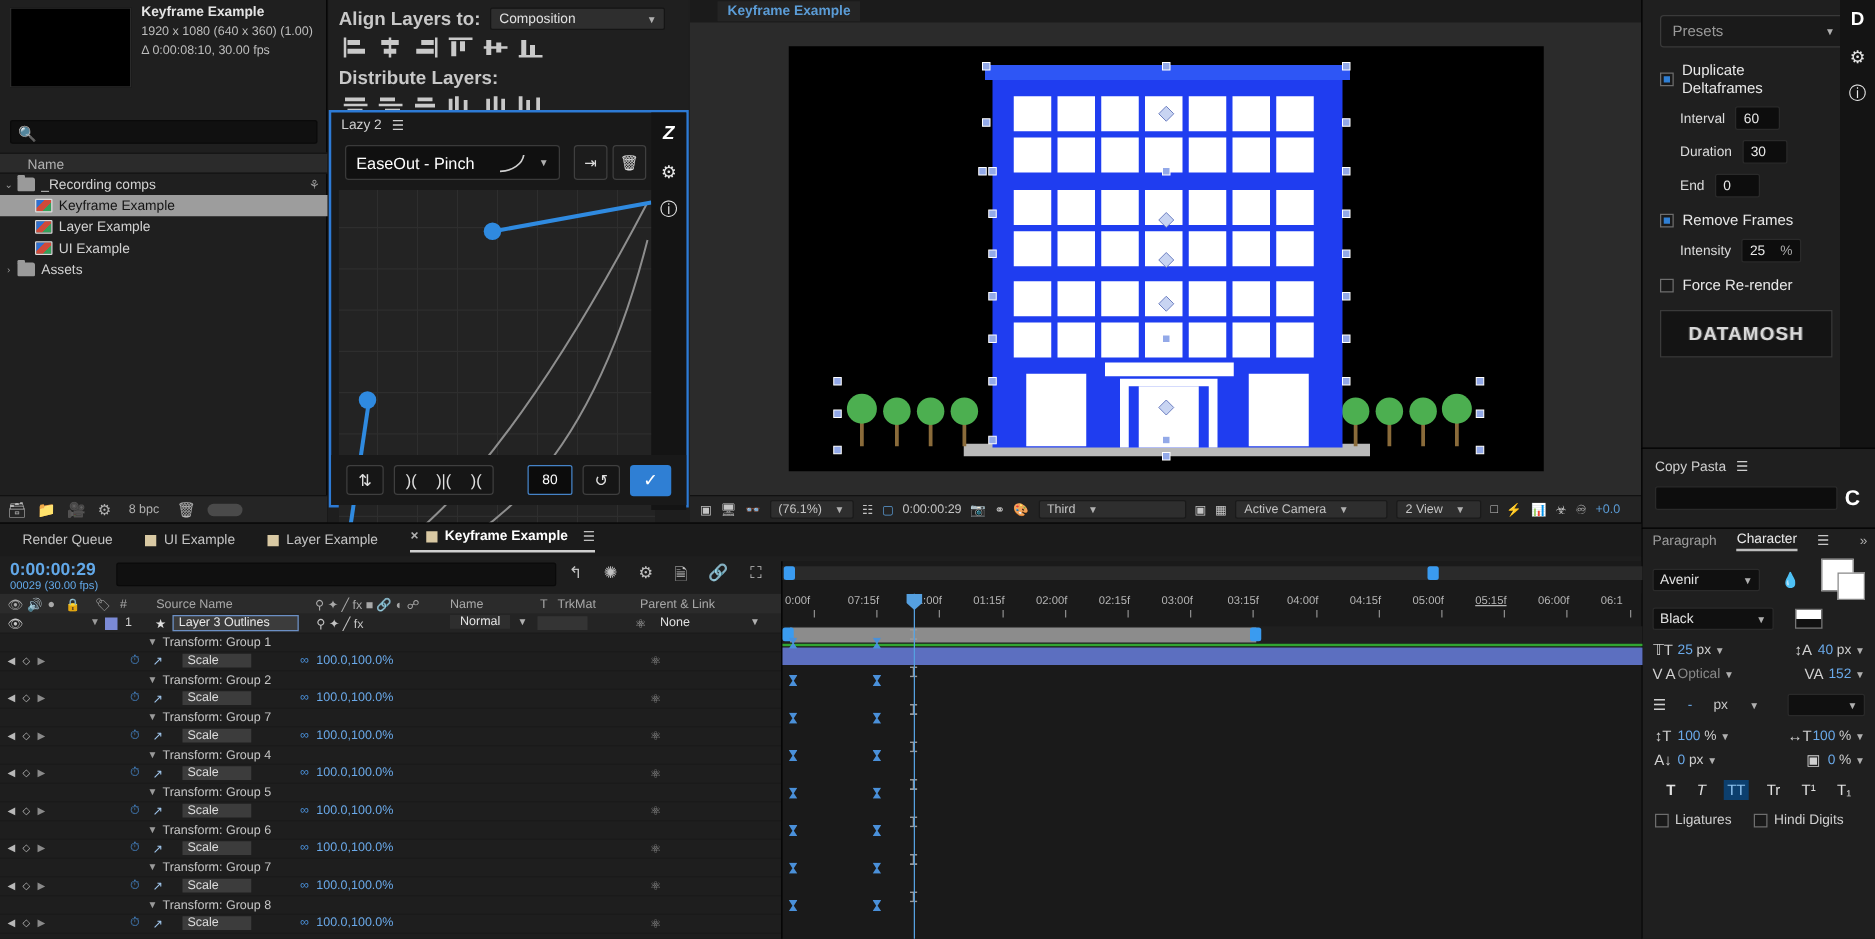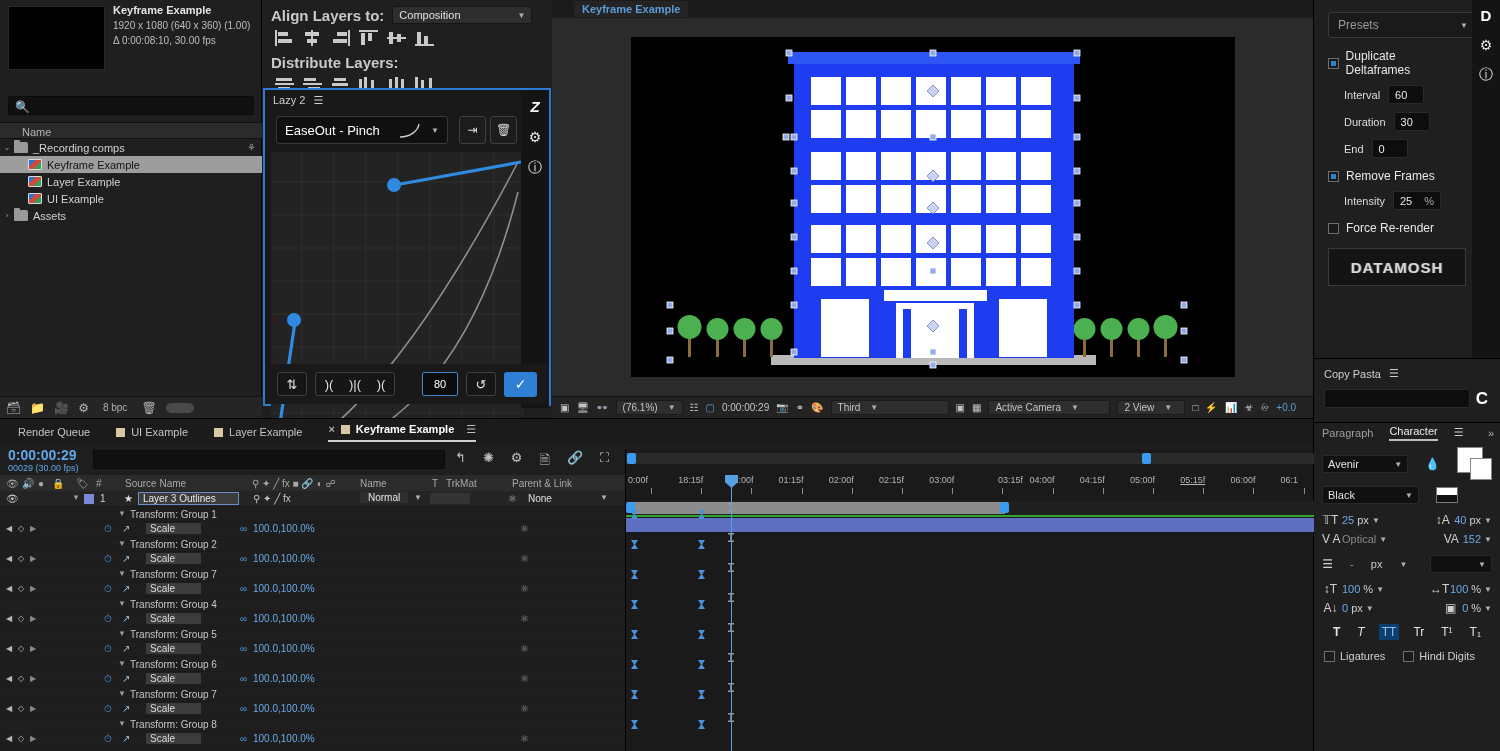--- a/index.html
+++ b/index.html
@@ -898,33 +898,33 @@
 
   <div id="tl-graph">
     <div id="tl-workbar">
       <div id="tl-workfill"></div>
       <div class="wb-handle" style="left:1px;"></div>
       <div class="wb-handle" style="left:516px;"></div>
     </div>
     <div id="tl-ruler">
         <span class="rtick" style="left: 2px;">0:00f</span>
         <span class="rtickmark" style="left: 25px;"></span>
-        <span class="rtick" style="left: 52.2px;">18:15f</span>
+        <span class="rtick" style="left: 52.2px;">07:15f</span>
         <span class="rtickmark" style="left: 75.2px;"></span>
         <span class="rtick" style="left: 102.4px;">01:00f</span>
         <span class="rtickmark" style="left: 125.4px;"></span>
         <span class="rtick" style="left: 152.6px;">01:15f</span>
         <span class="rtickmark" style="left: 175.6px;"></span>
         <span class="rtick" style="left: 202.8px;">02:00f</span>
         <span class="rtickmark" style="left: 225.8px;"></span>
         <span class="rtick" style="left: 253px;">02:15f</span>
         <span class="rtickmark" style="left: 276px;"></span>
         <span class="rtick" style="left: 303.2px;">03:00f</span>
         <span class="rtickmark" style="left: 326.2px;"></span>
-        <span class="rtick" style="left: 372px;">03:15f</span>
+        <span class="rtick" style="left: 356px;">03:15f</span>
         <span class="rtickmark" style="left: 376.4px;"></span>
         <span class="rtick" style="left: 403.6px;">04:00f</span>
         <span class="rtickmark" style="left: 426.6px;"></span>
         <span class="rtick" style="left: 453.8px;">04:15f</span>
         <span class="rtickmark" style="left: 476.8px;"></span>
         <span class="rtick" style="left: 504px;">05:00f</span>
         <span class="rtickmark" style="left: 527px;"></span>
         <span class="rtick" style="left: 554.2px; text-decoration: underline;">05:15f</span>
         <span class="rtickmark" style="left: 577.2px;"></span>
         <span class="rtick" style="left: 604.4px;">06:00f</span>

